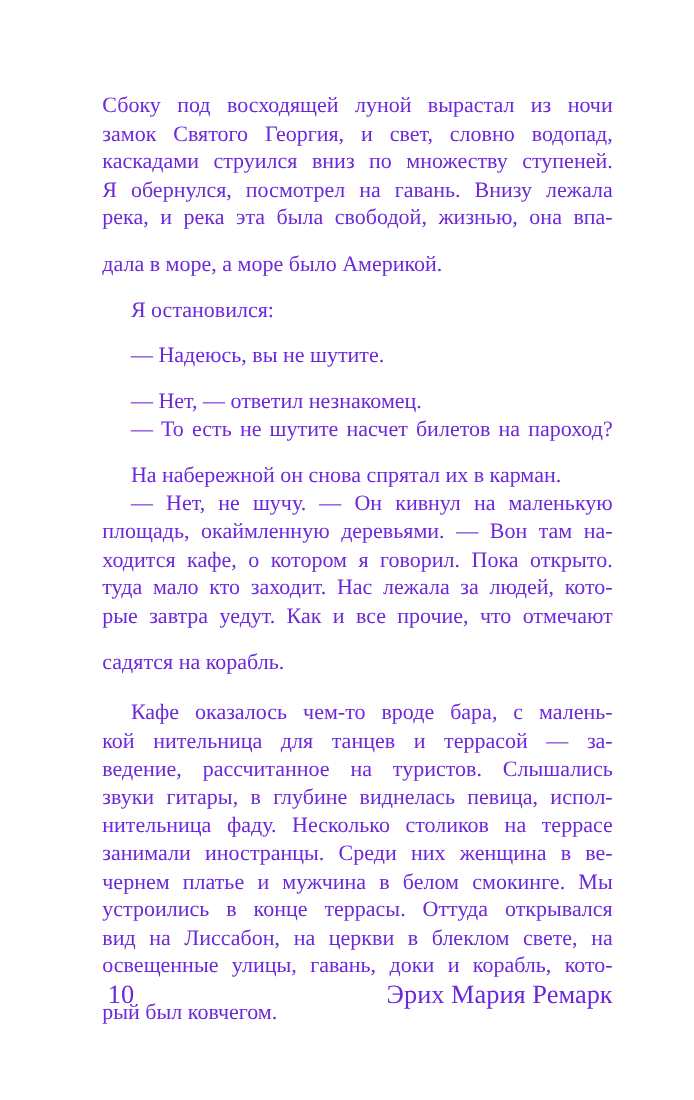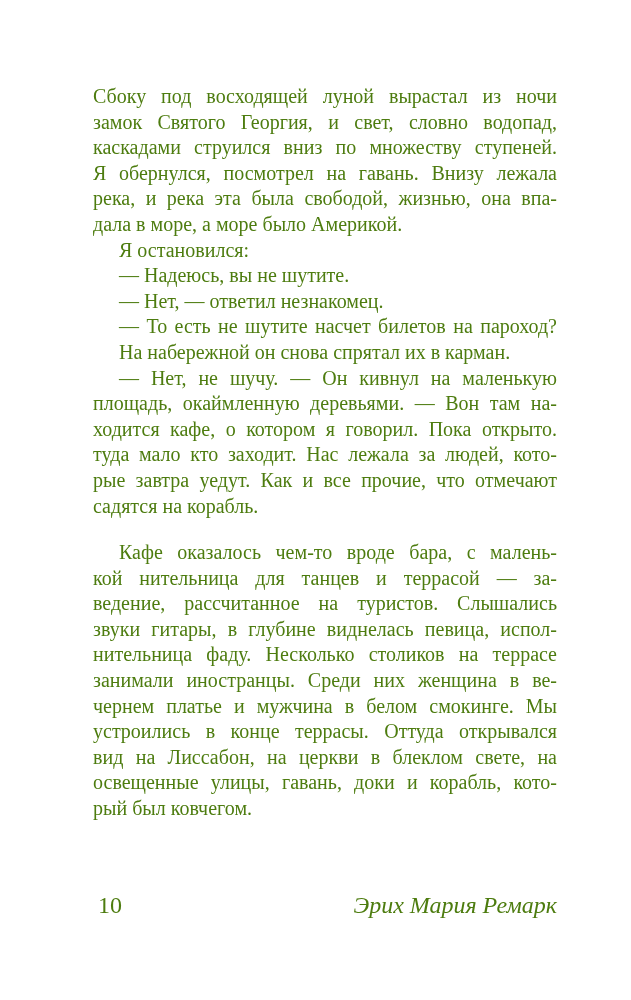--- a/index.html
+++ b/index.html
@@ -6,50 +6,50 @@
     margin: 0;
     padding: 0;
   }
   .page {
     position: relative;
     width: 631px;
     height: 1000px;
     background: #ffffff;
     overflow: hidden;
     font-family: "Liberation Serif", serif;
-    color: #4d7c0f;
+    color: #6d28d9;
   }
   .text-block {
     position: absolute;
     left: 93px;
     top: 84px;
     width: 464px;
     font-size: 20px;
     line-height: 25.6px;
   }
   .para { margin: 0; }
   .para.gap-before { margin-top: 21px; }
   .line {
     text-align: justify;
     text-align-last: justify;
   }
-  .line.last { text-align-last: left; }
+  .line.last { text-align-last: left; margin-top: 16px; }
   .line.indent { padding-left: 26px; }
   .footer {
     position: absolute;
     left: 93px;
     top: 892px;
     width: 464px;
     display: flex;
     justify-content: space-between;
     align-items: baseline;
     font-size: 24px;
   }
   .page-number { padding-left: 5px; }
-  .running-title { font-style: italic; }
+  .running-title { }
 </style>
 </head>
 <body>
 
 <div class="page">
   <div class="text-block">
       <div class="para">
         <div class="line">Сбоку под восходящей луной вырастал из ночи</div>
         <div class="line">замок Святого Георгия, и свет, словно водопад,</div>
         <div class="line">каскадами струился вниз по множеству ступеней.</div>

